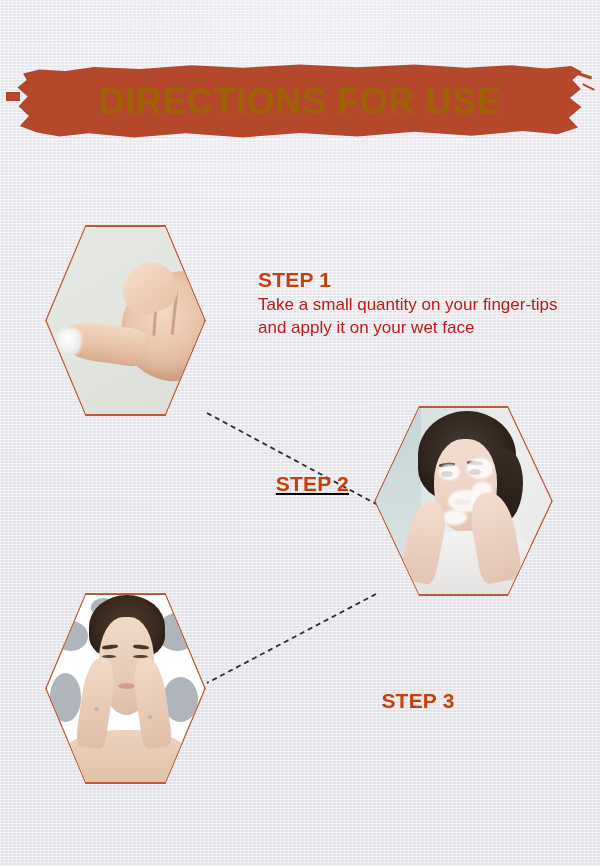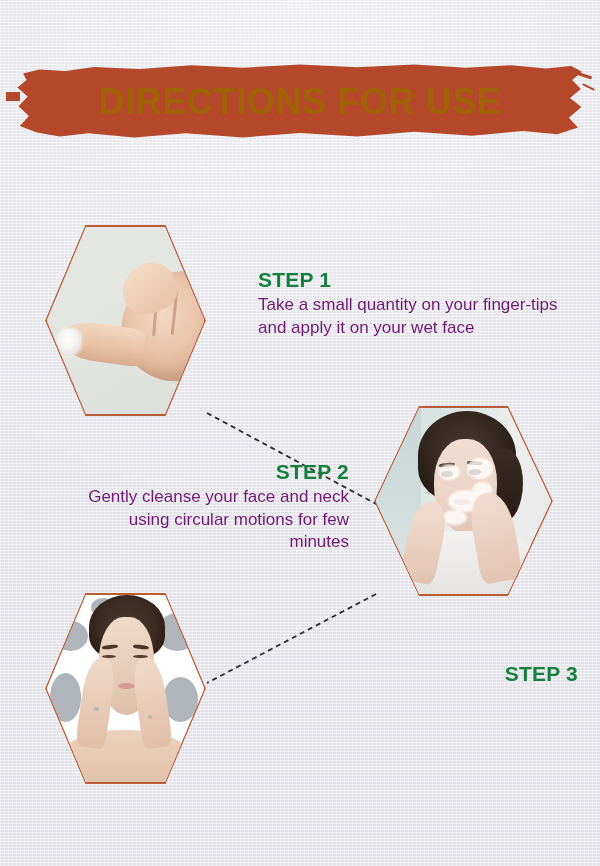--- a/index.html
+++ b/index.html
@@ -250,34 +250,34 @@
   .p3-drop{
     position:absolute; background:rgba(150,165,175,.5); border-radius:50%;
   }
 
   
   #connectors{ position:absolute; inset:0; pointer-events:none; }
 
   
   .step-block{ position:absolute; }
   .step-label{
-    color:#15803d;
+    color:#c2410c;
     font-size:21px; font-weight:bold;
     letter-spacing:.2px;
     line-height:1.15;
     margin-bottom:2px;
   }
   .step-desc{
-    color:#701a75;
+    color:#b91c1c;
     font-size:17px;
     line-height:1.32;
   }
   #step-1-block{ left:258px; top:268px; width:300px; text-align:left; }
-  #step-2-block{ left:68px;  top:460px; width:281px; text-align:right; }
-  #step-3-block{ left:258px; top:662px; width:320px; text-align:right; }
+  #step-2-block{ left:68px;  top:472px; width:281px; text-align:right;text-decoration:underline; }
+  #step-3-block{ left:258px; top:689px; width:320px; text-align:center; }
 </style>
 </head>
 <body>
 
 <div id="paper-texture"></div>
 
 <div id="banner">
   <div id="banner-shape"></div>
   <div id="banner-stray-1"></div>
   <div id="banner-stray-2"></div>
@@ -352,18 +352,17 @@
   </div>
 </div>
 
 <div id="step-1-block" class="step-block">
   <div class="step-label">STEP 1</div>
   <div class="step-desc">Take a small quantity on your finger-tips and apply it on your wet face</div>
 </div>
 
 <div id="step-2-block" class="step-block">
   <div class="step-label">STEP 2</div>
-  <div class="step-desc">Gently cleanse your face and neck using circular motions for few minutes</div>
 </div>
 
 <div id="step-3-block" class="step-block">
   <div class="step-label">STEP 3</div>
 </div>
 
 </body></html>

